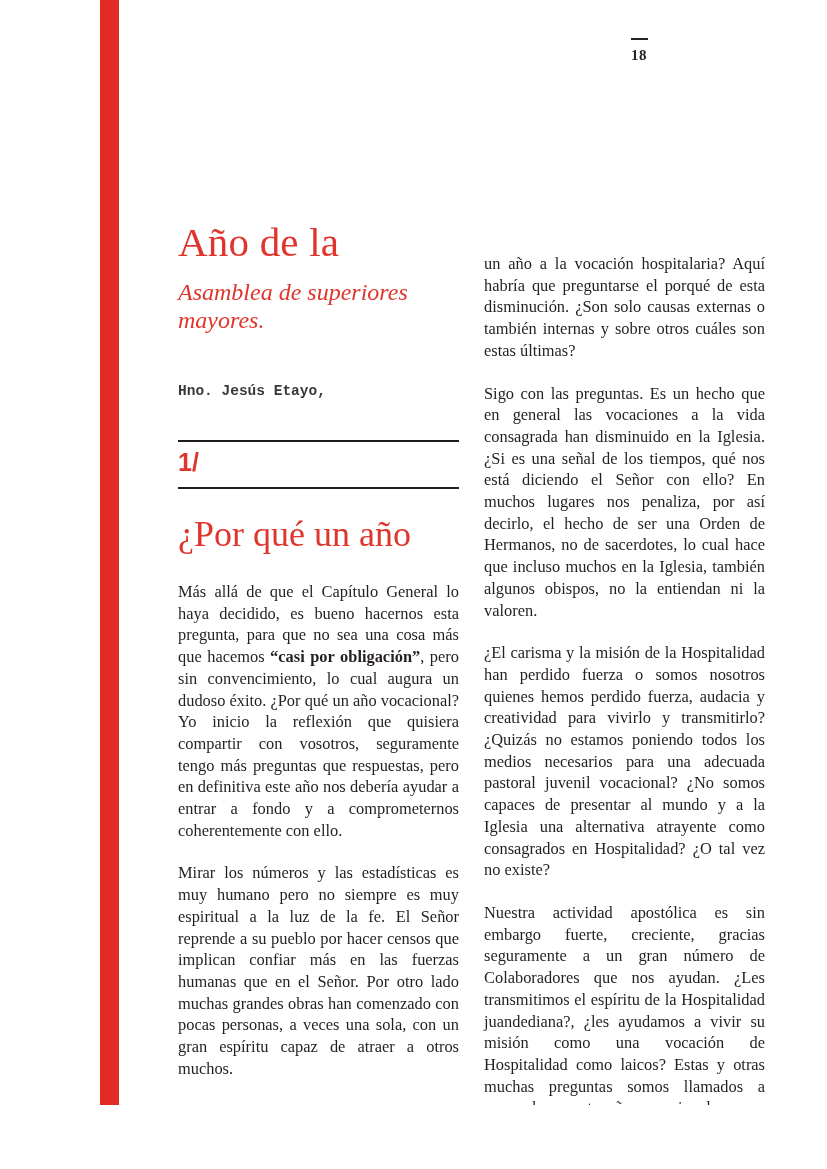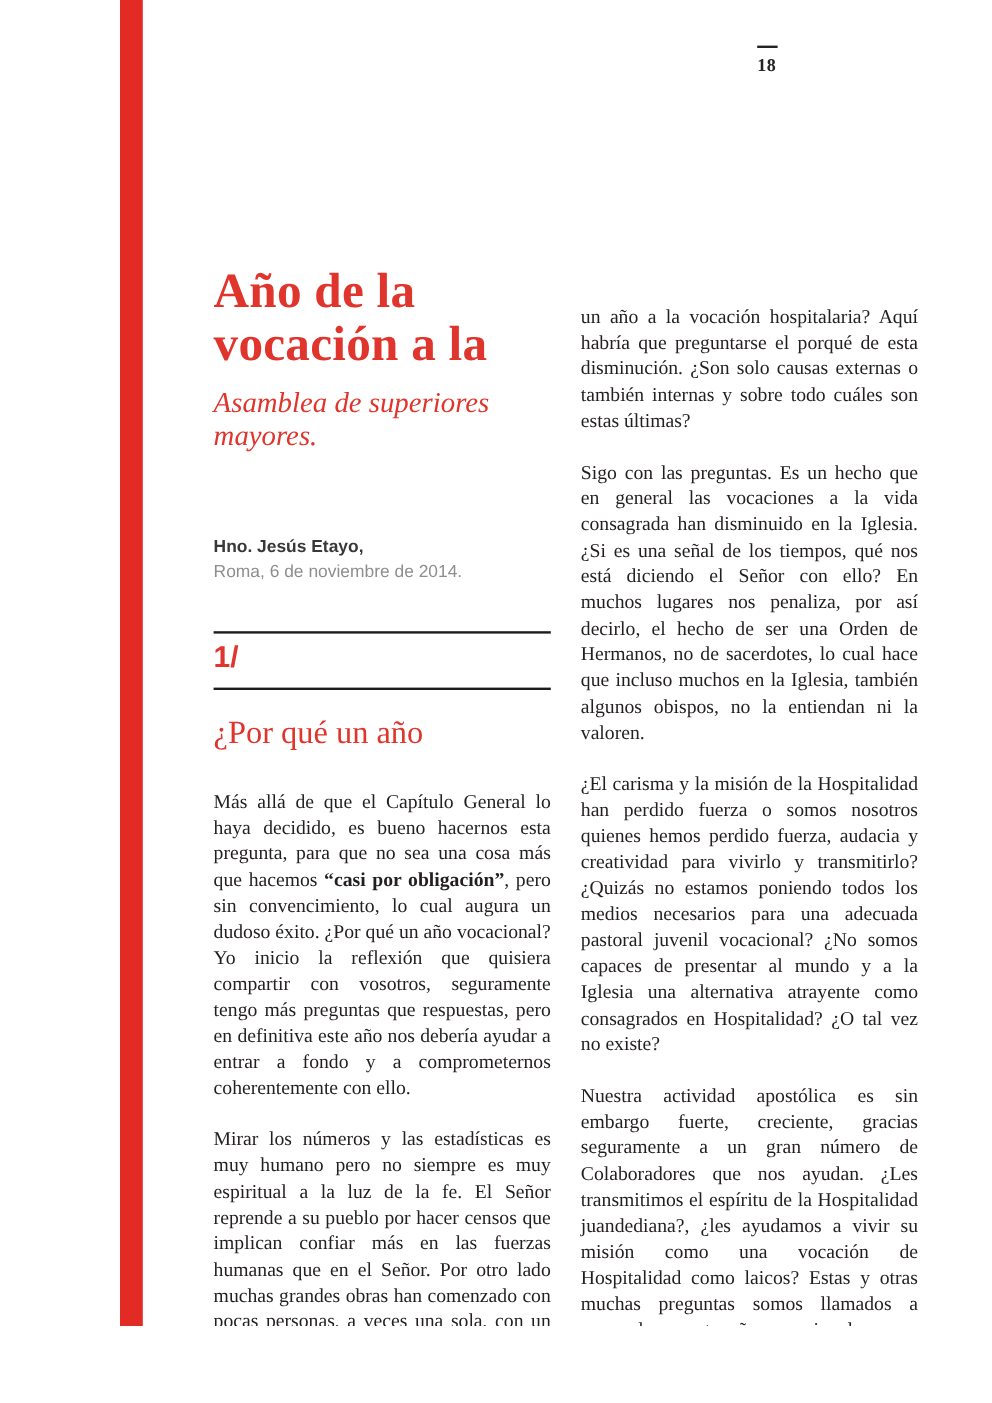--- a/index.html
+++ b/index.html
@@ -30,49 +30,49 @@
   .page-number-dash{
     width:17px; height:2px; background:#232323; margin:0 auto 7px;
   }
   .page-number-text{
     font-size:15px; color:#232323; letter-spacing:0.5px; font-weight:bold;
   }
   .col{ position:absolute; width:281px; }
   .col-left{ left:178px; top:220px; }
   .col-right{ left:484px; top:227px; }
   .title{
-    margin:0; font-weight:bold;
+    margin:0; font-weight:normal;
     font-size:41px; line-height:44px;
     color:var(--accent); letter-spacing:0.2px;
   }
   .subtitle{
     margin-top:14px;
     font-style:italic;
     font-size:24px; line-height:28px;
     color:var(--accent);
   }
   .author{
-    margin-top:68px;
-    font-family:Liberation Sans, sans-serif;
+    margin-top:47px;
+    font-family:Liberation Mono, monospace;
     font-size:14.5px; line-height:21px;
   }
   .author-name{ font-weight:bold; color:#383838; }
   .author-date{ color:var(--muted-text); }
   .rule{ margin-top:38px; height:2px; width:100%; background:var(--rule); }
   .section-number{
     margin-top:5px;
     font-family:"Liberation Sans", sans-serif;
     font-weight:bold;
     font-size:25px; line-height:31px;
     color:var(--accent);
   }
   .rule2{ margin-top:9px; height:2px; width:100%; background:var(--rule); }
   .section-heading{
-    margin:14px 0 0; font-weight:normal;
-    font-size:27px; line-height:42px;
+    margin:24px 0 0; font-weight:normal;
+    font-size:36px; line-height:42px;
     color:var(--accent);
   }
   .body{
     margin-top:26px;
     font-size:16.4px; line-height:21.7px;
     color:var(--body-text);
     text-align:justify;
     hyphens:auto; -webkit-hyphens:auto;
   }
   .body p{ margin:0 0 21px; }
@@ -87,41 +87,39 @@
   <div class="red-bar"></div>
 
   <div class="page-number">
     <div class="page-number-dash"></div>
     <div class="page-number-text">18</div>
   </div>
 
   <div class="col col-left">
     <h1 class="title">
         <div>Año de la</div>
-        <div>vocación a la</div>
       </h1>
     <div class="subtitle">Asamblea de superiores mayores.</div>
     <div class="author">
       <div class="author-name">Hno. Jesús Etayo,</div>
-      <div class="author-date">Roma, 6 de noviembre de 2014.</div>
     </div>
     <div class="rule"></div>
     <div class="section-number">1/</div>
     <div class="rule2"></div>
     <h2 class="section-heading">
         <div>¿Por qué un año</div>
       </h2>
     <div class="body">
         <p><span>Más allá de que el Capítulo General lo haya decidido, es bueno hacernos esta pregunta, para que no sea una cosa más que hacemos </span><strong>“casi por obligación”</strong><span>, pero sin convencimiento, lo cual augura un dudoso éxito. ¿Por qué un año vocacional? Yo inicio la reflexión que quisiera compartir con vosotros, seguramente tengo más preguntas que respuestas, pero en definitiva este año nos debería ayudar a entrar a fondo y a comprometernos coherentemente con ello.</span></p>
         <p>Mirar los números y las estadísticas es muy humano pero no siempre es muy espiritual a la luz de la fe. El Señor reprende a su pueblo por hacer censos que implican confiar más en las fuerzas humanas que en el Señor. Por otro lado muchas grandes obras han comenzado con pocas personas, a veces una sola, con un gran espíritu capaz de atraer a otros muchos.</p>
       </div>
   </div>
 
   <div class="col col-right">
     <div class="body">
-        <p>un año a la vocación hospitalaria? Aquí habría que preguntarse el porqué de esta disminución. ¿Son solo causas externas o también internas y sobre todo cuáles son estas últimas?</p>
+        <p>un año a la vocación hospitalaria? Aquí habría que preguntarse el porqué de esta disminución. ¿Son solo causas externas o también internas y sobre otros cuáles son estas últimas?</p>
         <p>Sigo con las preguntas. Es un hecho que en general las vocaciones a la vida consagrada han disminuido en la Iglesia. ¿Si es una señal de los tiempos, qué nos está diciendo el Señor con ello? En muchos lugares nos penaliza, por así decirlo, el hecho de ser una Orden de Hermanos, no de sacerdotes, lo cual hace que incluso muchos en la Iglesia, también algunos obispos, no la entiendan ni la valoren.</p>
         <p>¿El carisma y la misión de la Hospitalidad han perdido fuerza o somos nosotros quienes hemos perdido fuerza, audacia y creatividad para vivirlo y transmitirlo? ¿Quizás no estamos poniendo todos los medios necesarios para una adecuada pastoral juvenil vocacional? ¿No somos capaces de presentar al mundo y a la Iglesia una alternativa atrayente como consagrados en Hospitalidad? ¿O tal vez no existe?</p>
         <p>Nuestra actividad apostólica es sin embargo fuerte, creciente, gracias seguramente a un gran número de Colaboradores que nos ayudan. ¿Les transmitimos el espíritu de la Hospitalidad juandediana?, ¿les ayudamos a vivir su misión como una vocación de Hospitalidad como laicos? Estas y otras muchas preguntas somos llamados a responder y este año vocacional es una oportunidad que el Señor nos da para ello, es por tanto un tiempo de gracia para iluminar nuestras raíces, nuestras motivaciones más profundas y para renovarlas.</p>
       </div>
   </div>
 
 </div>
 
 </body></html>

